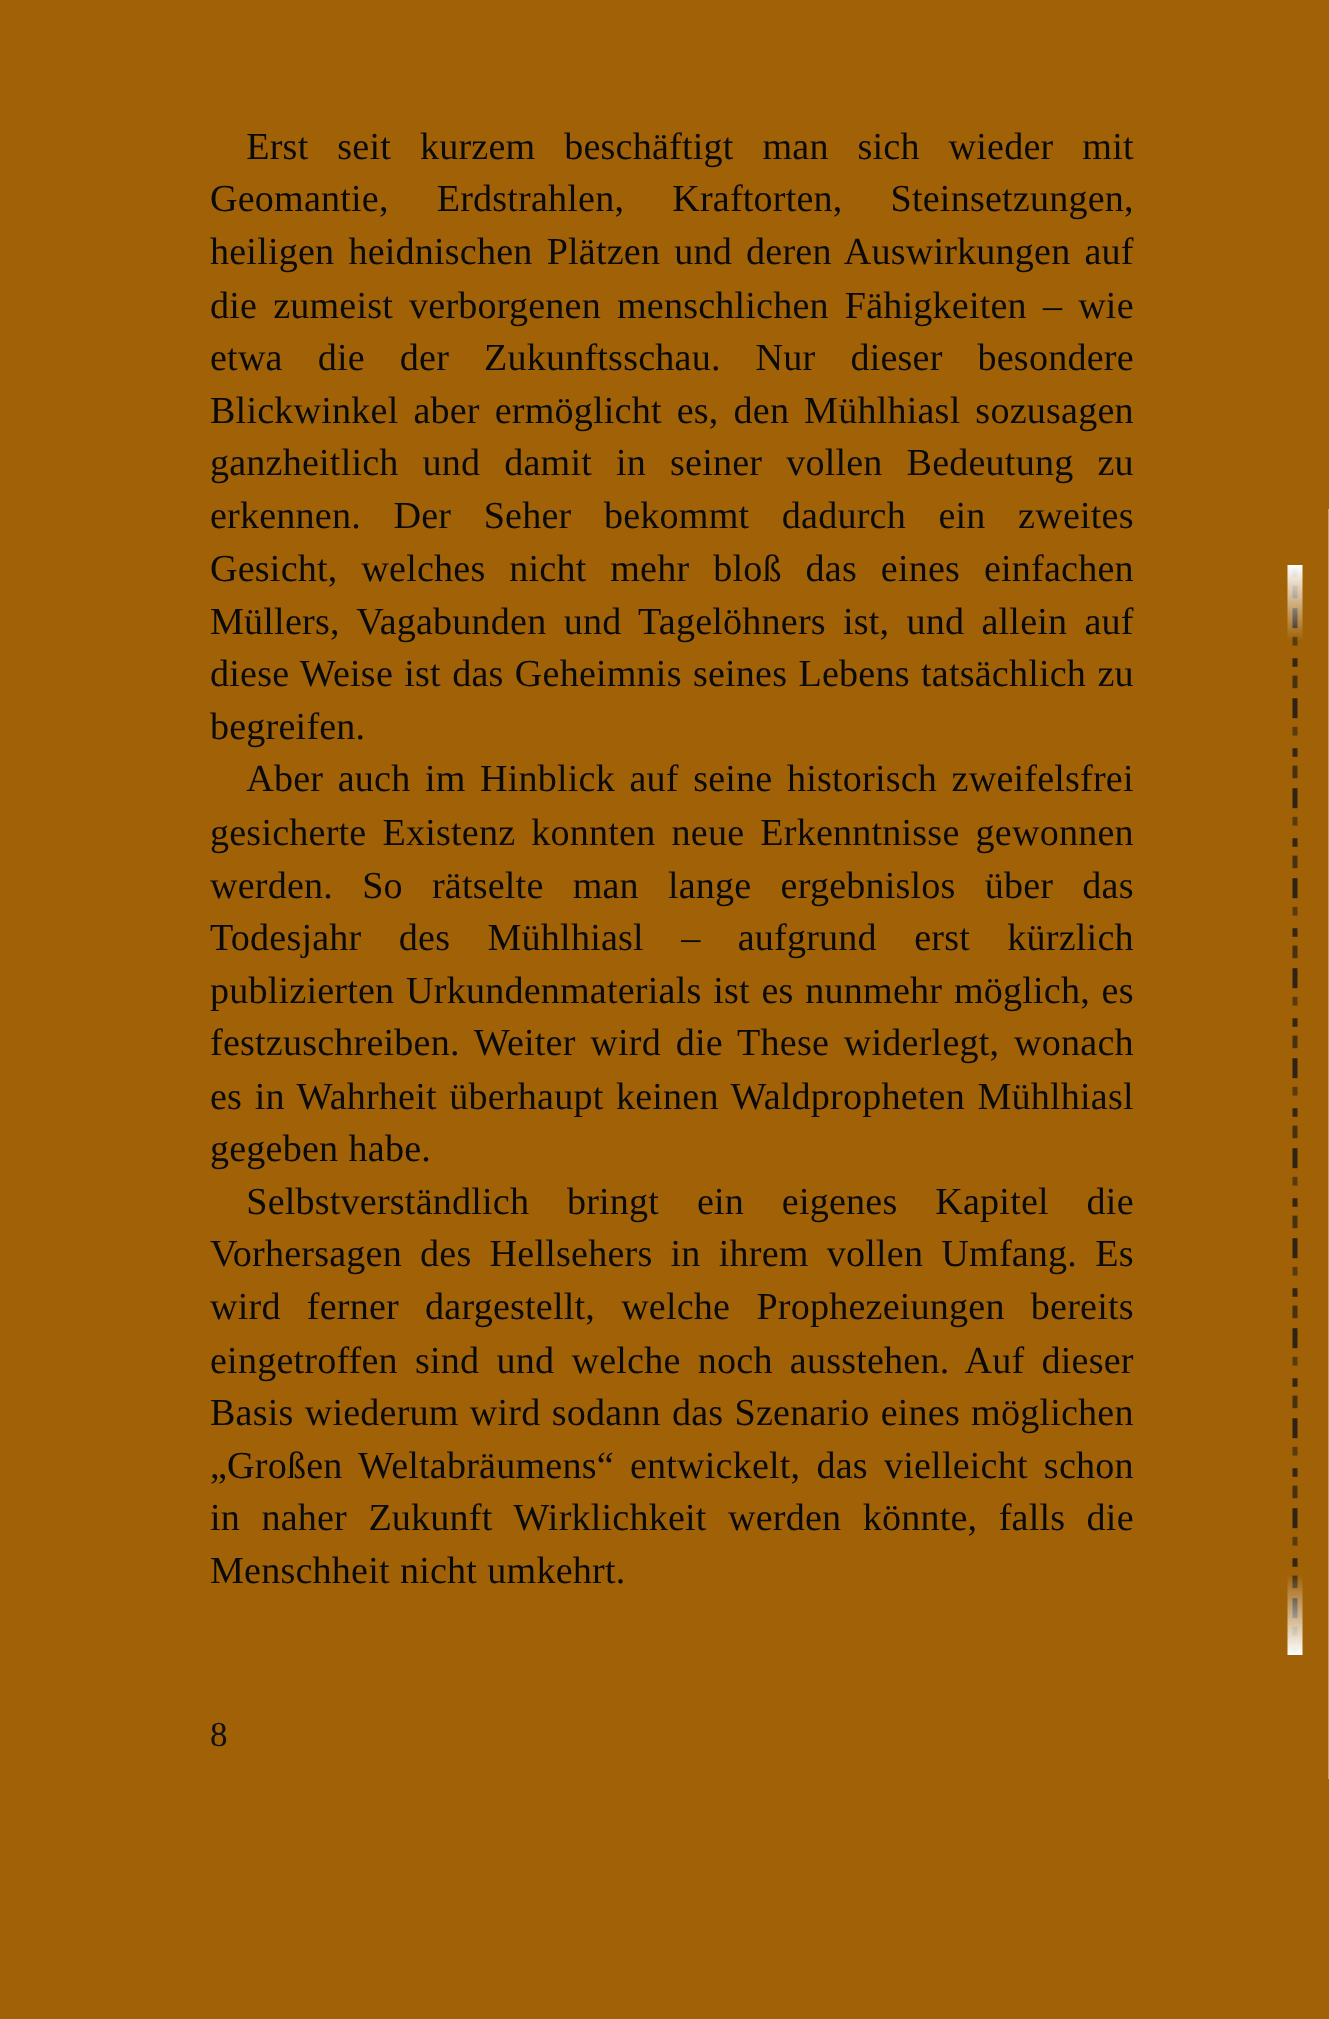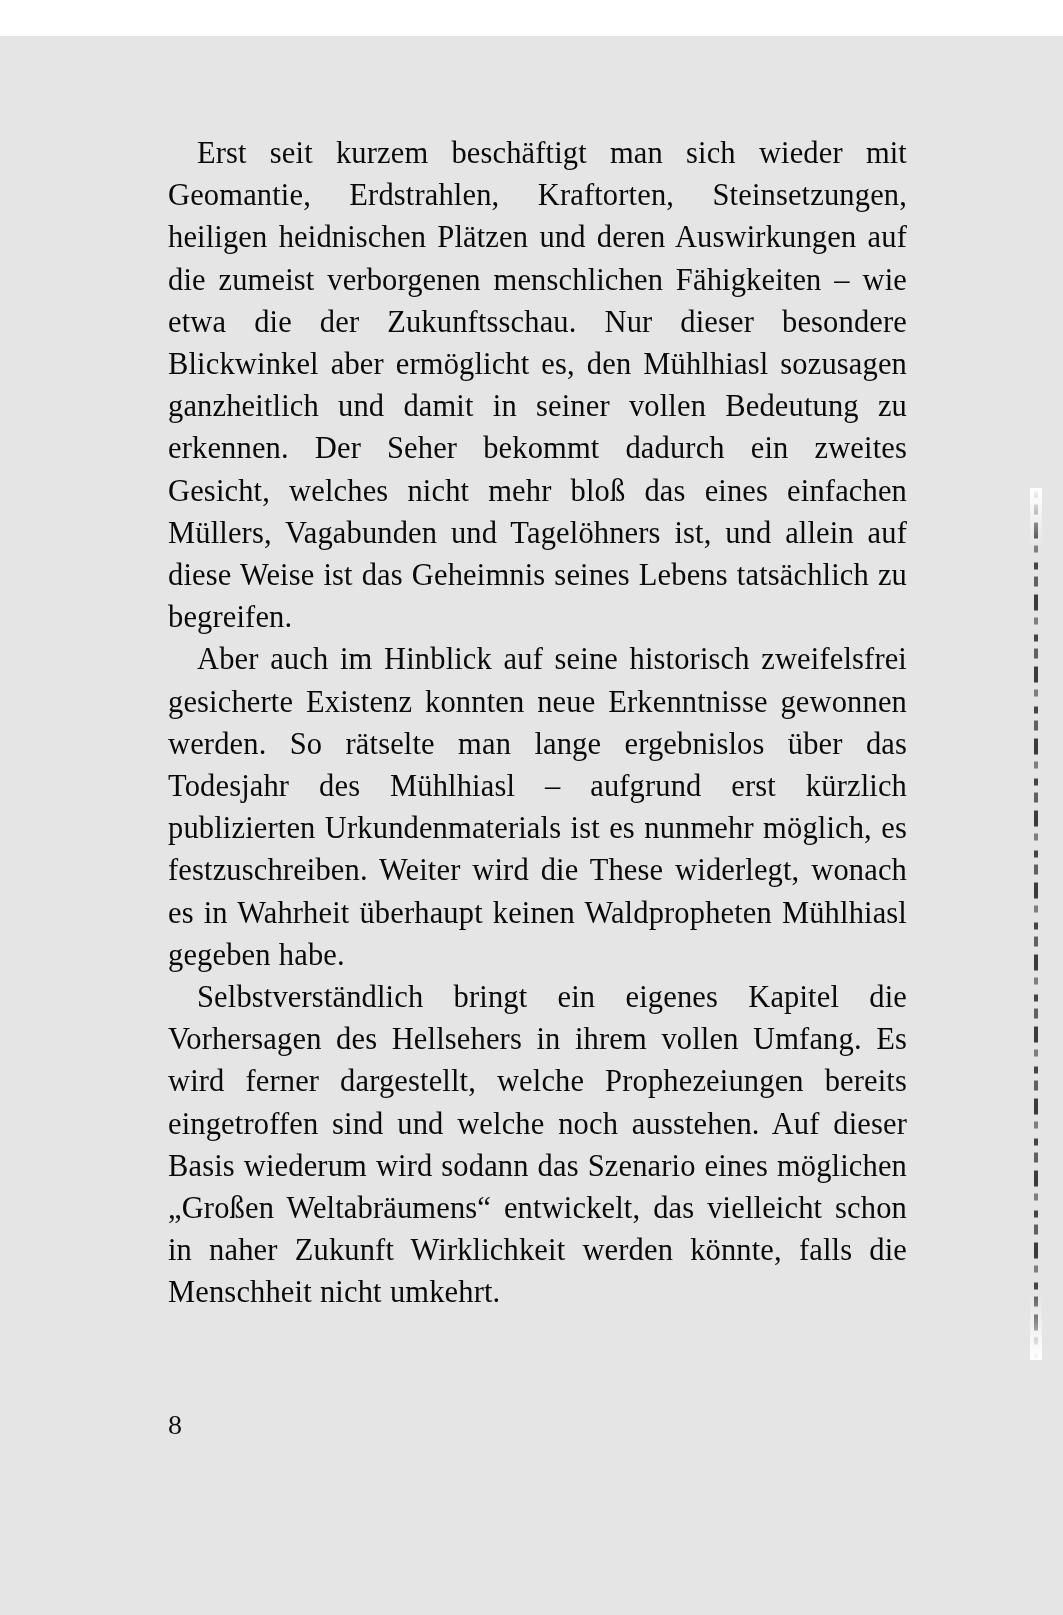--- a/index.html
+++ b/index.html
@@ -13,22 +13,21 @@
     height: 1615px;
     position: relative;
     overflow: hidden;
     font-family: "Liberation Serif", "DejaVu Serif", serif;
     color: #0a0a0a;
   }
 
   #page {
     position: absolute;
     inset: 0;
-    background: #e5e5e5;
-    margin-top: 36px;
+    background: #a16207;
   }
 
   
   #textblock {
     position: absolute;
     left: 168px;
     top: 96px;
     width: 739px;
   }
 

